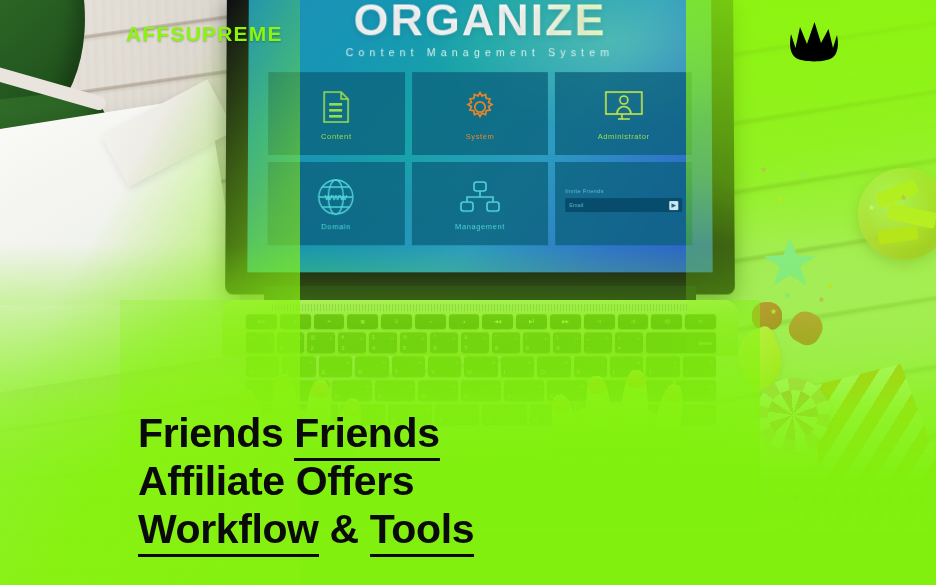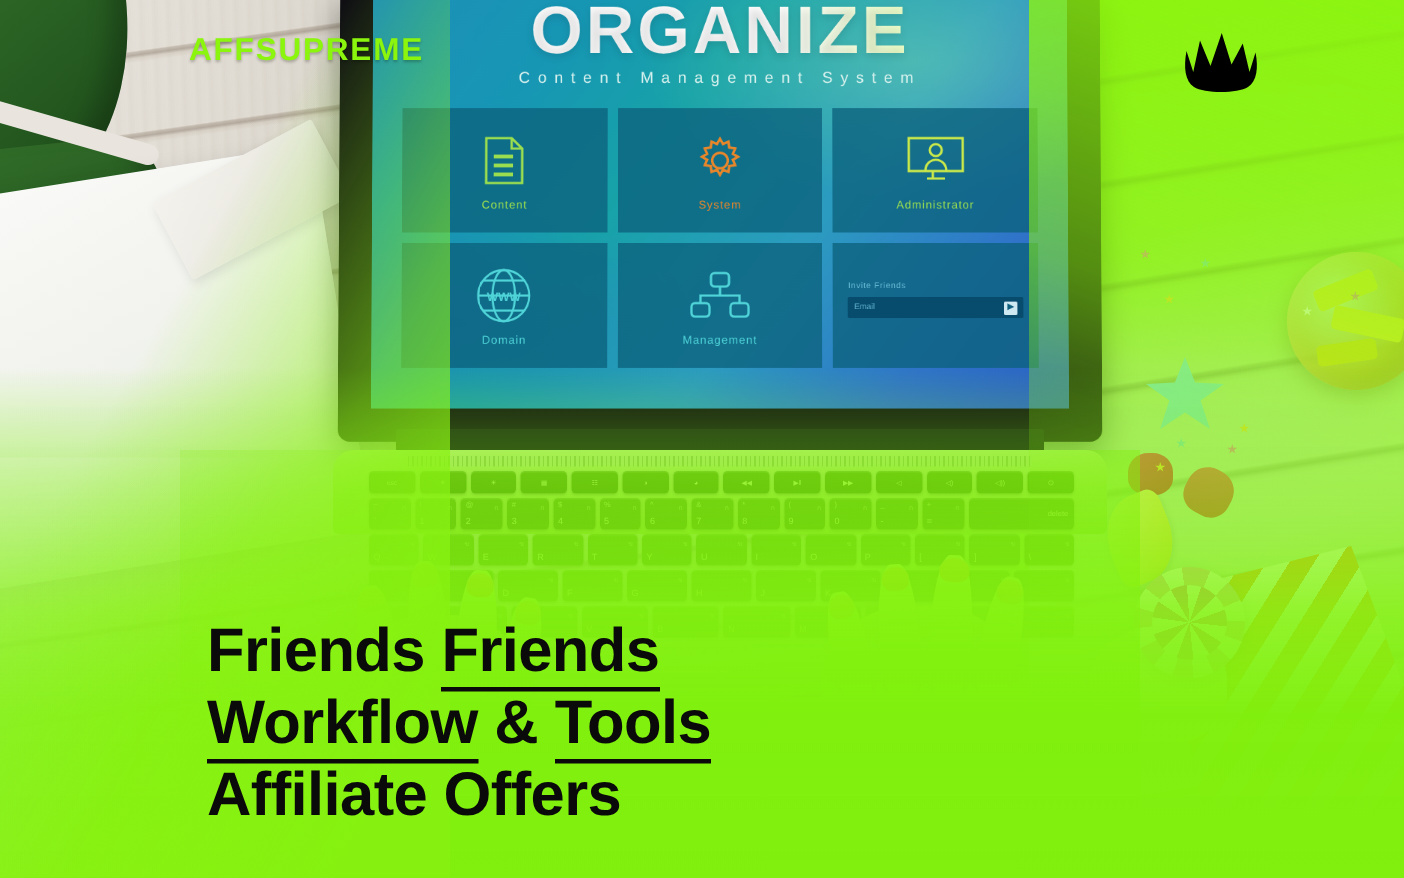--- a/index.html
+++ b/index.html
@@ -725,17 +725,17 @@
 
   <div class="crown">
     <svg width="56" height="46" viewBox="0 0 56 46">
       <path d="M5 16 L9.5 30 L14 9 L21 26 L28.5 4 L35 25 L42.5 11 L47 30 L51 17
                C53 27 52 36 46 40 C39 44.5 17 44.5 10 40 C4 36 3 27 5 16 Z" fill="#000000"></path>
     </svg>
   </div>
 
   <div class="headline">
     <div class="hl-line"><span>Friends </span><span class="u">Friends</span></div>
+    <div class="hl-line"><span>Affiliate Offers</span></div>
     <div class="hl-line"><span class="u">Workflow</span><span> &amp; </span><span class="u">Tools</span></div>
-    <div class="hl-line"><span>Affiliate Offers</span></div>
   </div>
 
 </div>
 
 </body></html>

